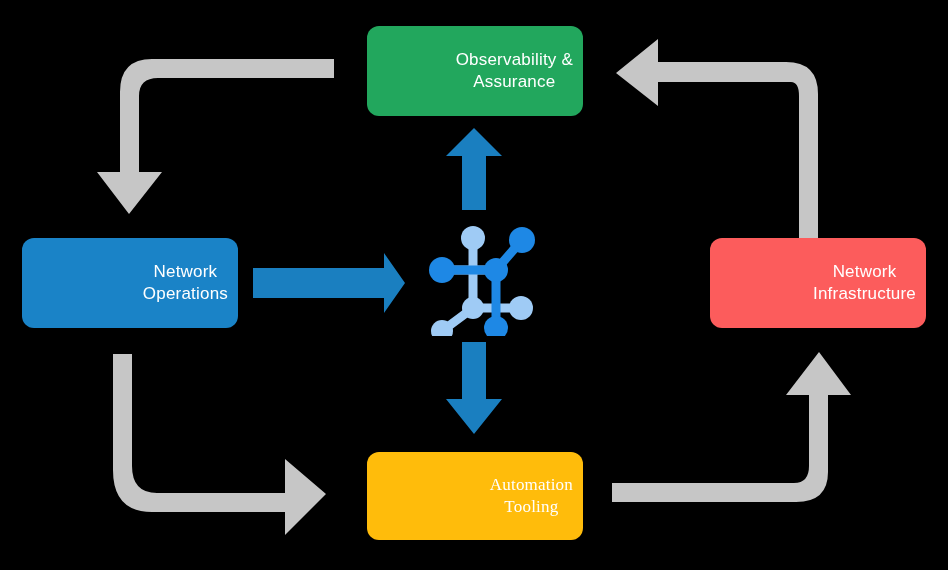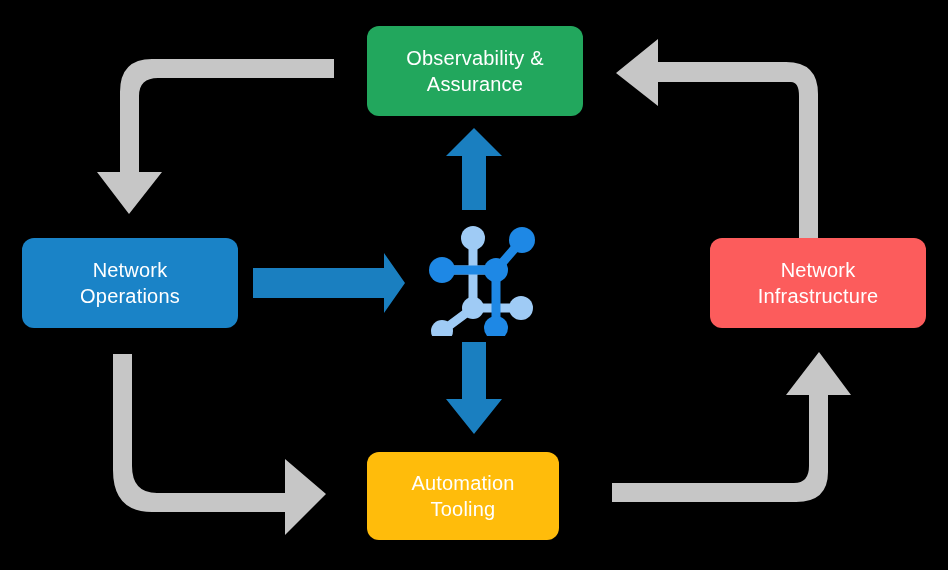--- a/index.html
+++ b/index.html
@@ -24,24 +24,24 @@
     left: 0;
     top: 0;
     width: 948px;
     height: 570px;
   }
   .node-box {
     position: absolute;
     border-radius: 12px;
     display: flex;
     align-items: center;
-    justify-content: center;
+    justify-content: flex-end;
     text-align: center;
     color: #ffffff;
-    font-size: 20px;
+    font-size: 17px;
     line-height: 1.32;
     letter-spacing: 0.2px;
     font-family: "Liberation Sans", sans-serif;
     box-sizing: border-box;
     padding: 20px 10px;
     white-space: pre-line;
   }
   #box-observability {
     left: 367px;
     top: 26px;
@@ -56,22 +56,23 @@
   }
   #box-network-infrastructure {
     left: 710px;
     top: 238px;
     width: 216px;
     height: 90px;
   }
   #box-automation-tooling {
     left: 367px;
     top: 452px;
-    width: 192px;
+    width: 216px;
     height: 88px;
+    font-family: Liberation Serif, serif;
   }
   #center-icon {
     position: absolute;
     left: 418px;
     top: 218px;
     width: 118px;
     height: 118px;
   }
 </style>
 </head>

